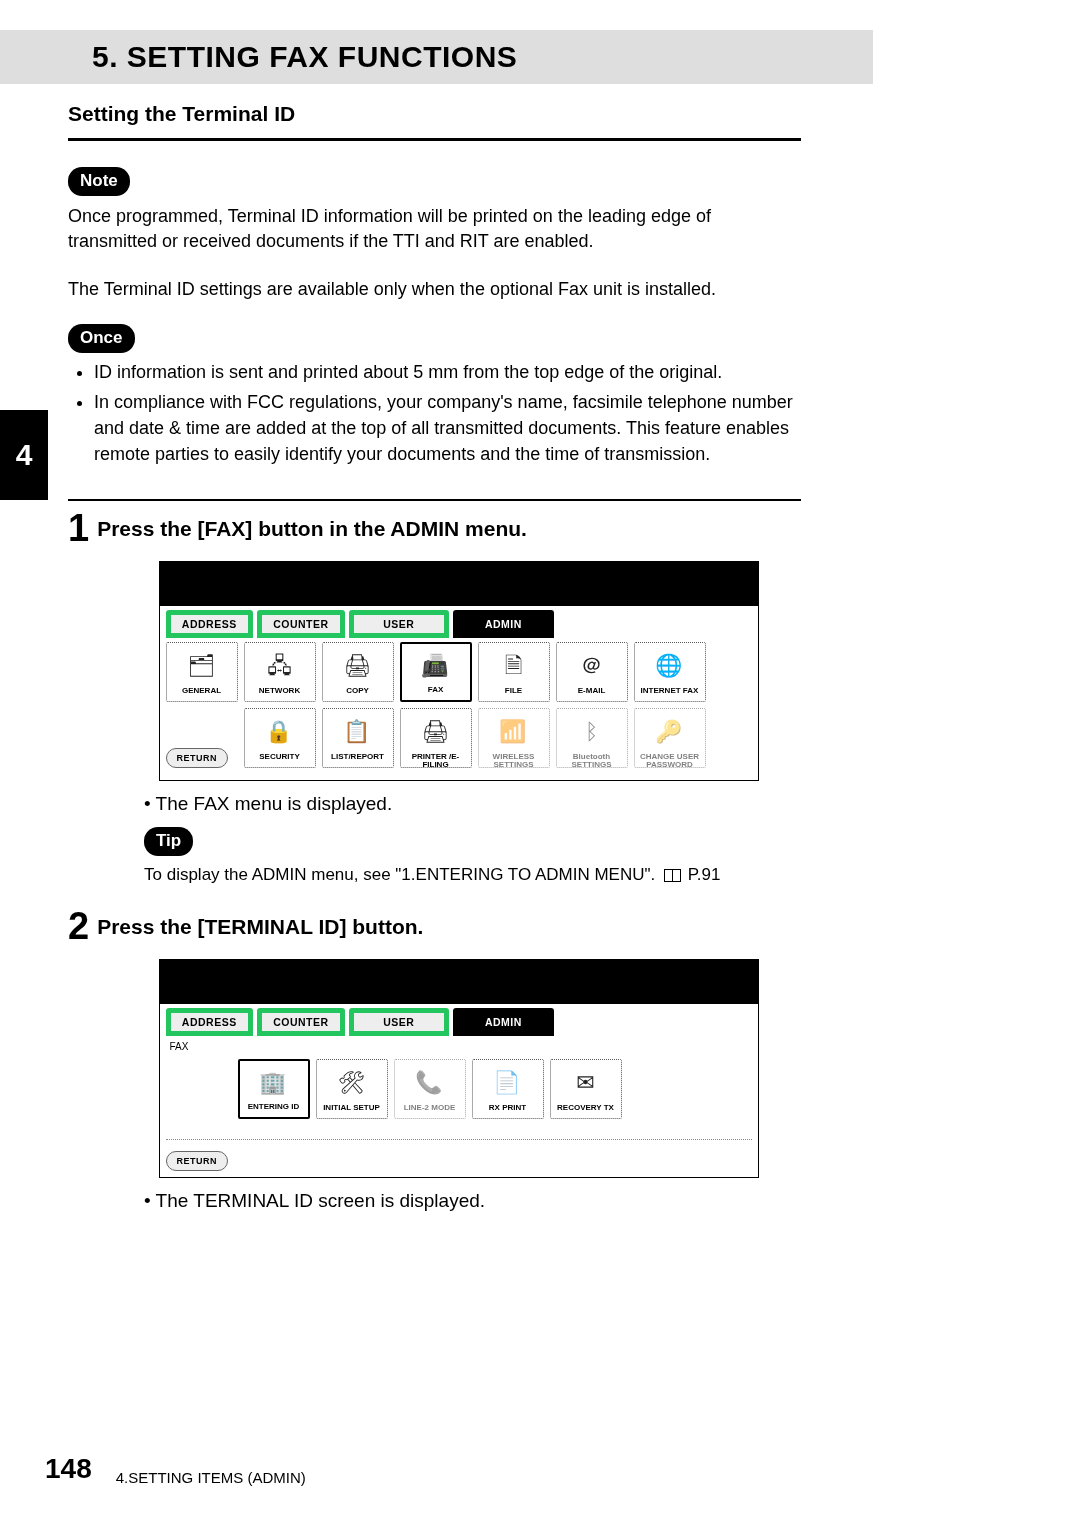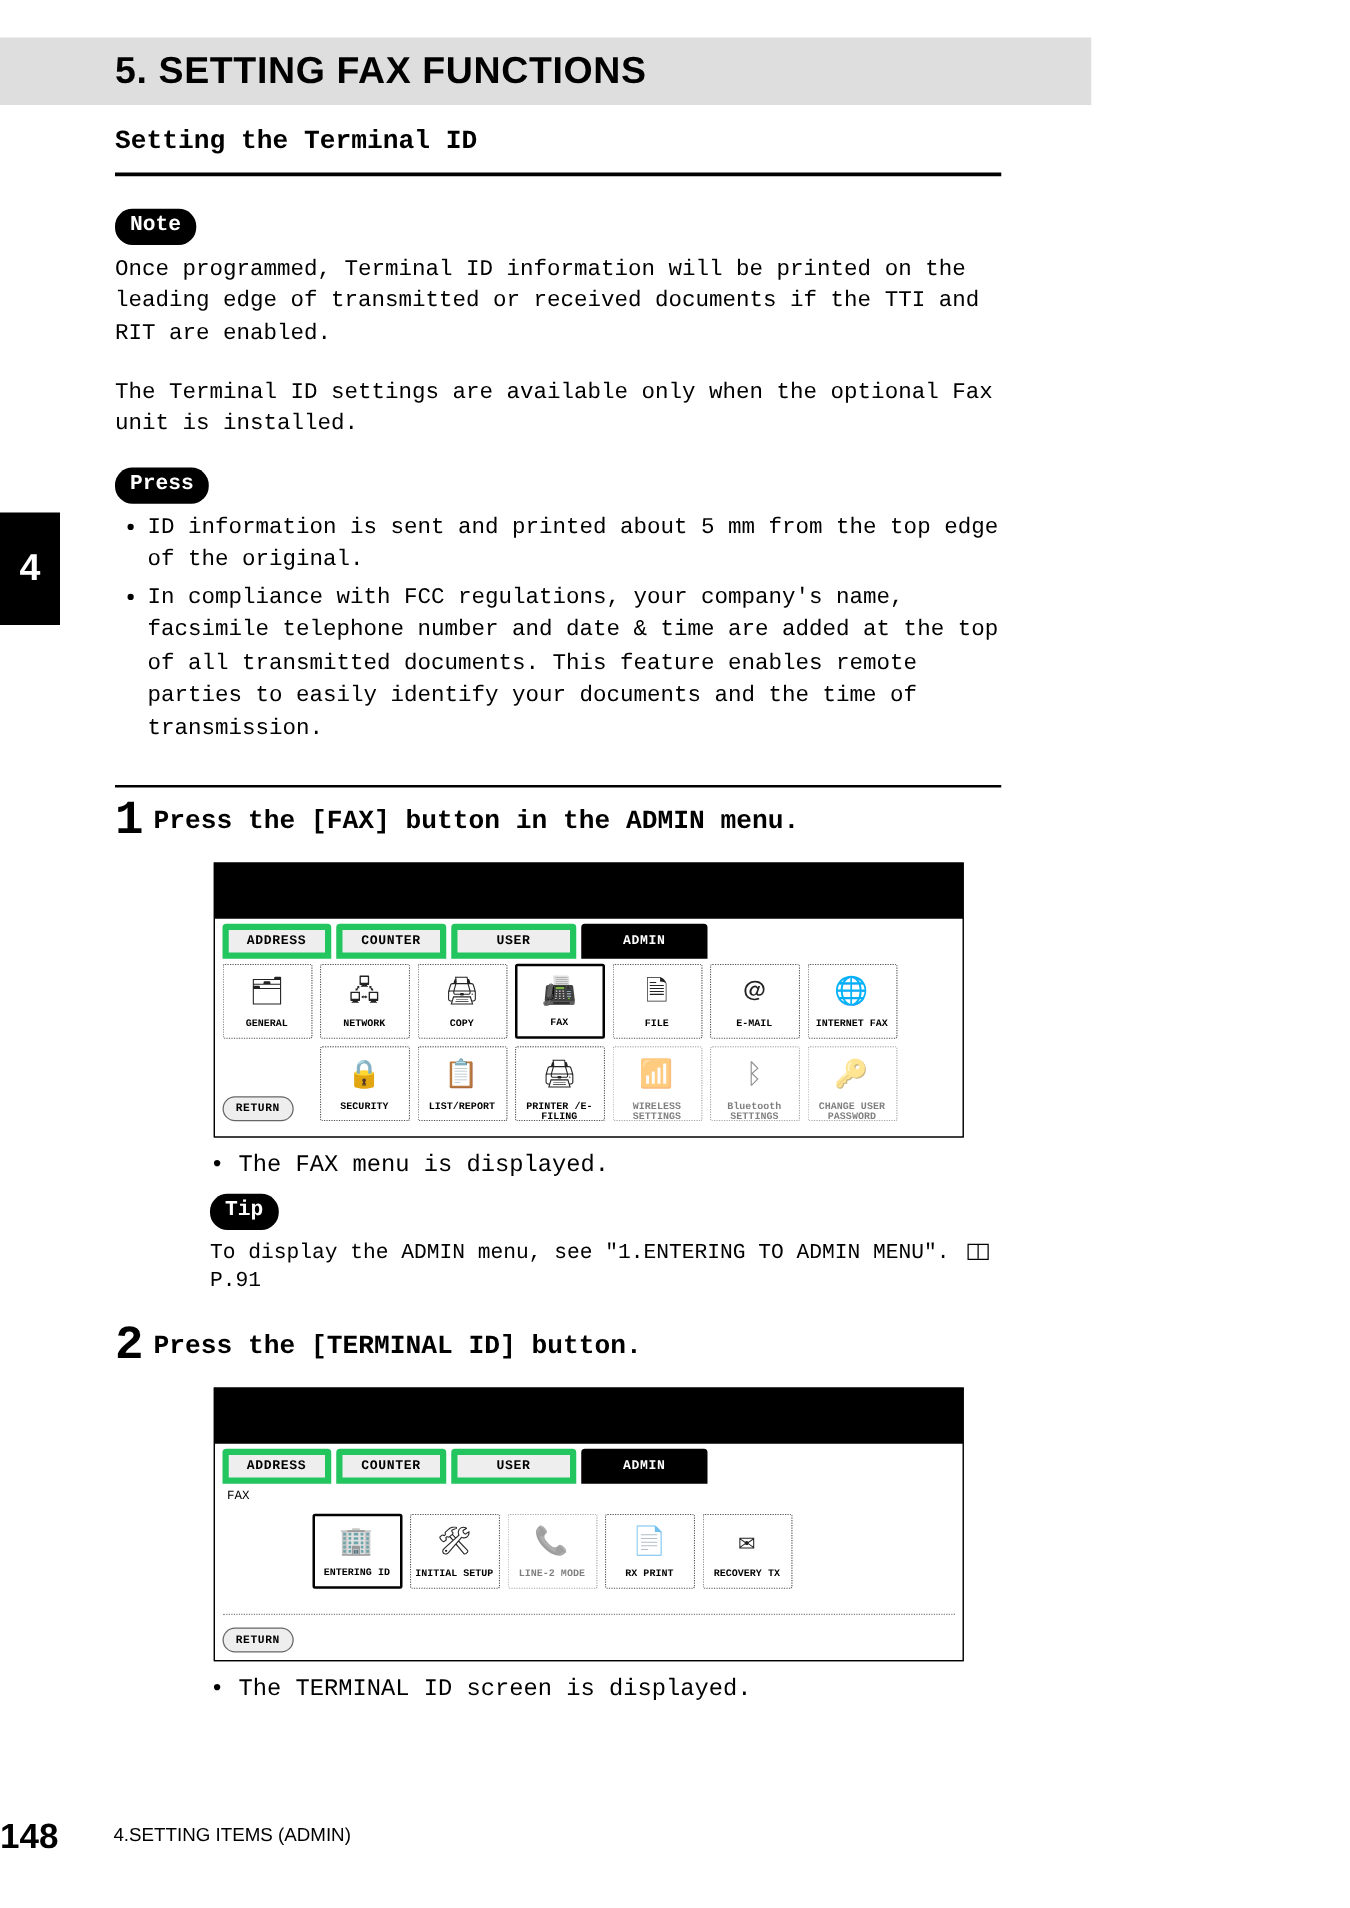--- a/index.html
+++ b/index.html
@@ -28,22 +28,21 @@
     padding-left: 92px;
   }
   .title-band h1 {
     font-size: 30px;
     margin: 0;
     letter-spacing: 0.5px;
     font-weight: bold;
   }
 
   .body-wrap {
-    padding: 12px 72px 0 92px;
-    font-family: Liberation Mono, monospace;
+    padding: 12px 72px 0 68px;
   }
 
   h2.subhead {
     font-size: 21px;
     margin: 4px 0 10px 0;
     font-weight: bold;
   }
   hr.rule {
     border: none;
     border-top: 3px solid #000;
@@ -247,22 +246,23 @@
   .pill-wrap {
     margin: 4px 0 6px 0;
   }
 
   
   .page-foot {
     position: absolute;
     left: 0;
     bottom: 38px;
     display: flex;
-    align-items: center;
-    gap: 44px;
+    align-items: flex-end;
+    gap: 24px;
+    padding-left: 45px;
   }
   .page-num {
     font-size: 28px;
     font-weight: bold;
   }
   .foot-chapter {
     font-size: 15px;
   }
 
   .s1-center { margin-left: 48px; }
@@ -283,21 +283,21 @@
     <hr class="rule">
 
     <div class="pill-wrap">
       <span class="pill">Note</span>
     </div>
     <p class="plain-p" style="margin-bottom:22px;">Once programmed, Terminal ID information will be printed on the leading edge of transmitted or received documents if the TTI and RIT are enabled.</p>
 
     <p class="plain-p">The Terminal ID settings are available only when the optional Fax unit is installed.</p>
 
     <div class="pill-wrap">
-      <span class="pill">Press</span>
+      <span class="pill">Once</span>
     </div>
     <ul class="tips-list">
       <li>ID information is sent and printed about 5 mm from the top edge of the original.</li>
       <li>In compliance with FCC regulations, your company's name, facsimile telephone number and date &amp; time are added at the top of all transmitted documents.  This feature enables remote parties to easily identify your documents and the time of transmission.</li>
     </ul>
 
     <hr class="step-rule">
     <div class="step">
       <div class="step-num">1</div>
       <div class="step-title">Press the [FAX] button in the ADMIN menu.</div>

